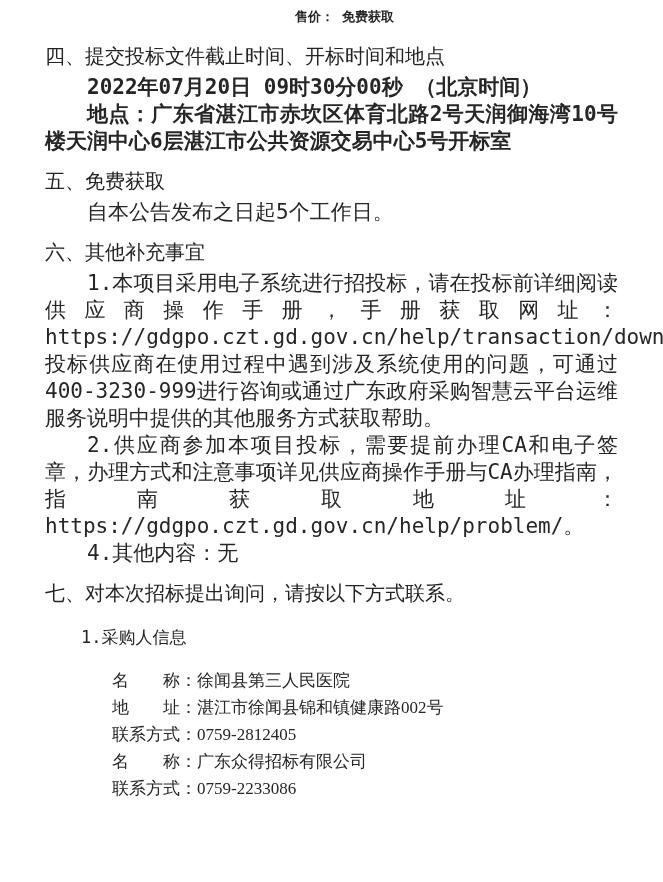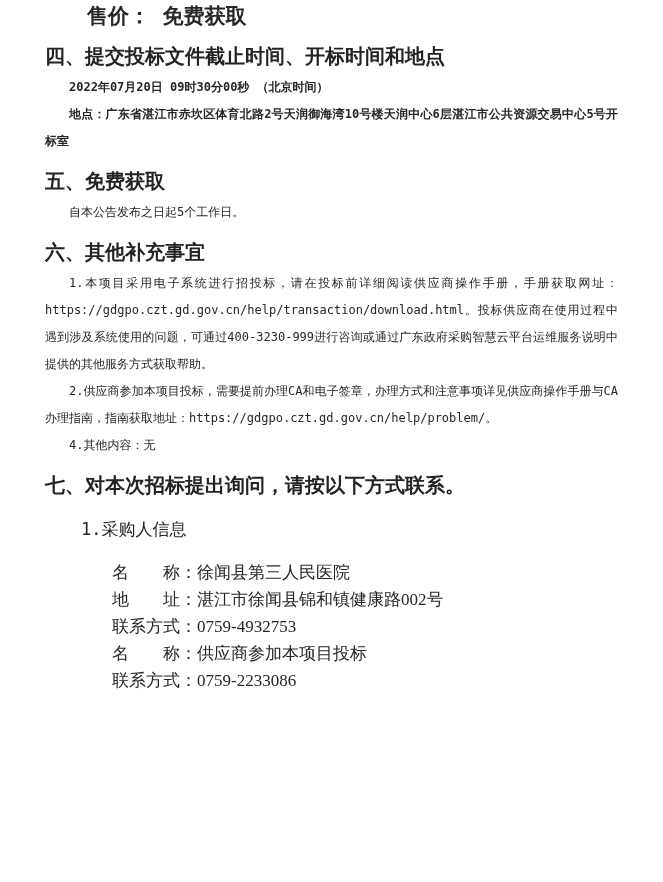--- a/index.html
+++ b/index.html
@@ -14,38 +14,39 @@
     color: #262626;
     font-family: "DejaVu Sans Mono", "Liberation Serif", serif;
   }
   .doc {
     padding: 3px 45px 0 45px;
     box-sizing: border-box;
     width: 663px;
   }
   .price-line {
     margin: 0;
-    font-size: 21px;
+    font-size: 13px;
     line-height: 27px;
     font-weight: bold;
     text-indent: 2em;
+    text-align: center;
   }
   .price-value {
     margin-left: 0.6em;
   }
   h2.sec-heading {
     margin: 11px 0 3px 0;
     font-size: 20px;
     line-height: 30px;
-    font-weight: bold;
+    font-weight: normal;
     color: #232323;
   }
   p.para {
     margin: 0;
-    font-size: 12px;
+    font-size: 21px;
     line-height: 27px;
     text-indent: 2em;
     text-align: justify;
   }
   p.para.bold {
     font-weight: bold;
   }
   .contact-group {
     margin: 0;
   }
@@ -81,21 +82,21 @@
   <p class="para">1.本项目采用电子系统进行招投标，请在投标前详细阅读供应商操作手册，手册获取网址：https://gdgpo.czt.gd.gov.cn/help/transaction/download.html。投标供应商在使用过程中遇到涉及系统使用的问题，可通过400-3230-999进行咨询或通过广东政府采购智慧云平台运维服务说明中提供的其他服务方式获取帮助。</p>
   <p class="para">2.供应商参加本项目投标，需要提前办理CA和电子签章，办理方式和注意事项详见供应商操作手册与CA办理指南，指南获取地址：https://gdgpo.czt.gd.gov.cn/help/problem/。</p>
   <p class="para">4.其他内容：无</p>
 
   <h2 class="sec-heading">七、对本次招标提出询问，请按以下方式联系。</h2>
 
   <div class="contact-group">
     <p class="group-title">1.采购人信息</p>
     <p class="contact-line">名　　称：徐闻县第三人民医院</p>
     <p class="contact-line">地　　址：湛江市徐闻县锦和镇健康路002号</p>
-    <p class="contact-line">联系方式：0759-4932753</p>
+    <p class="contact-line">联系方式：0759-2812405</p>
   </div>
 
   <div class="contact-group">
-    <p class="contact-line">名　　称：供应商参加本项目投标</p>
+    <p class="contact-line">名　　称：广东众得招标有限公司</p>
     <p class="contact-line">联系方式：0759-2233086</p>
   </div>
 
 </div>
 
 </body></html>

